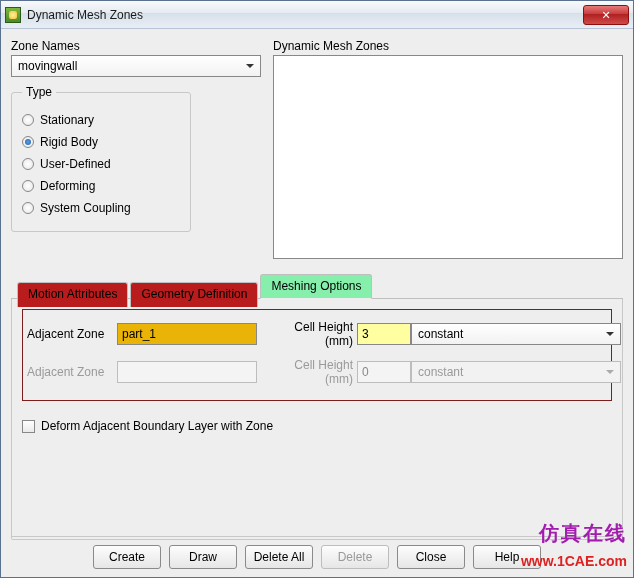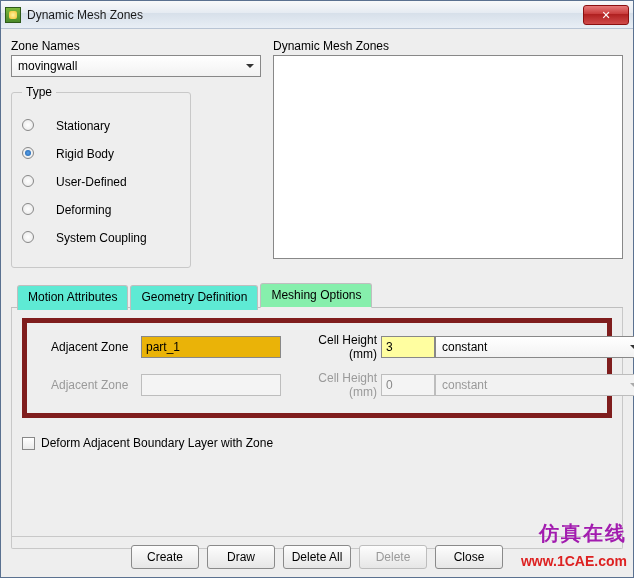--- a/index.html
+++ b/index.html
@@ -13,29 +13,29 @@
   .content { position: absolute; top: 28px; left: 0; right: 0; bottom: 0; padding: 8px 10px 6px 10px; }
   .row-top { display: flex; gap: 12px; }
   .col-left { width: 250px; }
   .col-right { flex: 1; }
   .lbl { display: block; margin: 2px 0 2px 0; color: #000; }
   .combo { width: 100%; height: 22px; border: 1px solid #888; background: linear-gradient(#fff,#f2f2f2); position: relative; display: flex; align-items: center; padding: 0 22px 0 6px; }
   .combo .arrow { position: absolute; right: 0; top: 0; width: 20px; height: 100%; display: flex; align-items: center; justify-content: center; }
   .combo .arrow::before { content: ""; border: 4px solid transparent; border-top-color: #333; margin-top: 4px; }
   fieldset.type { border: 1px solid #c8c8c8; border-radius: 3px; margin: 8px 0 0 0; padding: 6px 10px 8px 10px; width: 180px; }
   fieldset.type legend { padding: 0 4px; color: #000; }
-  .radio { display: flex; gap: 22px; margin: 14px 0; }
+  .radio { display: flex; align-items: center; gap: 6px; margin: 8px 0; }
   .radio .circ { width: 12px; height: 12px; border: 1px solid #888; border-radius: 50%; background: radial-gradient(#fff,#e6e6e6); display: flex; align-items: center; justify-content: center; }
   .radio.checked .circ::after { content: ""; width: 6px; height: 6px; border-radius: 50%; background: radial-gradient(#5aa0e8,#1a5ea8); }
   .listbox { width: 100%; height: 204px; border: 1px solid #888; background: #fff; }
   .tabs-holder { margin-top: 14px; border-bottom: 1px solid #bfbfbf; display: flex; gap: 2px; padding-left: 6px; }
-  .tab { padding: 4px 10px 5px 10px; border: 1px solid #bfbfbf; border-bottom: none; background: #5eead4; border-radius: 3px 3px 0 0; color: #000; cursor: pointer; position: relative; top: 3px; }
+  .tab { padding: 4px 10px 5px 10px; border: 1px solid #bfbfbf; border-bottom: none; background: #b91c1c; border-radius: 3px 3px 0 0; color: #000; cursor: pointer; position: relative; top: 9px; }
   .tab.active { background: #86efac; border-bottom: 1px solid #eee; top: 1px; }
   .panel { border: 1px solid #c8c8c8; border-top: none; border-radius: 0 0 2px 2px; padding: 10px; margin-top: 0; }
-  .grid { border: 5px solid #7f1d1d; padding: 10px 12px 14px 24px; display: grid; grid-template-columns: 90px 140px 100px 54px 210px; row-gap: 10px; align-items: center; }
+  .grid { border: 1px solid #7f1d1d; padding: 10px 12px 14px 4px; display: grid; grid-template-columns: 90px 140px 100px 54px 210px; row-gap: 10px; align-items: center; }
   .field-label { text-align: left; color: #000; }
   .field-label.rt { text-align: right; padding-right: 4px; margin-left: 16px; }
   .field-label.disabled { color: #9a9a9a; }
   .text-input { height: 22px; border: 1px solid #888; background: #eab308; padding: 0 4px; display: flex; align-items: center; }
   .text-input.hl { background: #fffea0; }
   .text-input.disabled { background: #f4f4f4; color: #888; border-color: #bdbdbd; }
   .sel { height: 22px; border: 1px solid #888; background: linear-gradient(#fff,#f2f2f2); position: relative; display: flex; align-items: center; padding: 0 22px 0 6px; }
   .sel .arrow { position: absolute; right: 0; top: 0; width: 20px; height: 100%; display: flex; align-items: center; justify-content: center; }
   .sel .arrow::before { content: ""; border: 4px solid transparent; border-top-color: #333; margin-top: 4px; }
   .sel.disabled { color: #9a9a9a; border-color: #bdbdbd; background: #f2f2f2; }
@@ -144,19 +144,20 @@
         </div>
       </div>
     </div>
 
     <div class="bottom-bar">
       <div class="btn">Create</div>
       <div class="btn">Draw</div>
       <div class="btn">Delete All</div>
       <div class="btn disabled">Delete</div>
       <div class="btn">Close</div>
+      <div class="btn">Help</div>
     </div>
 
   </div>
 
   <div class="watermark1">仿真在线</div>
   <div class="watermark2">www.1CAE.com</div>
 </div>
 
 </body></html>

